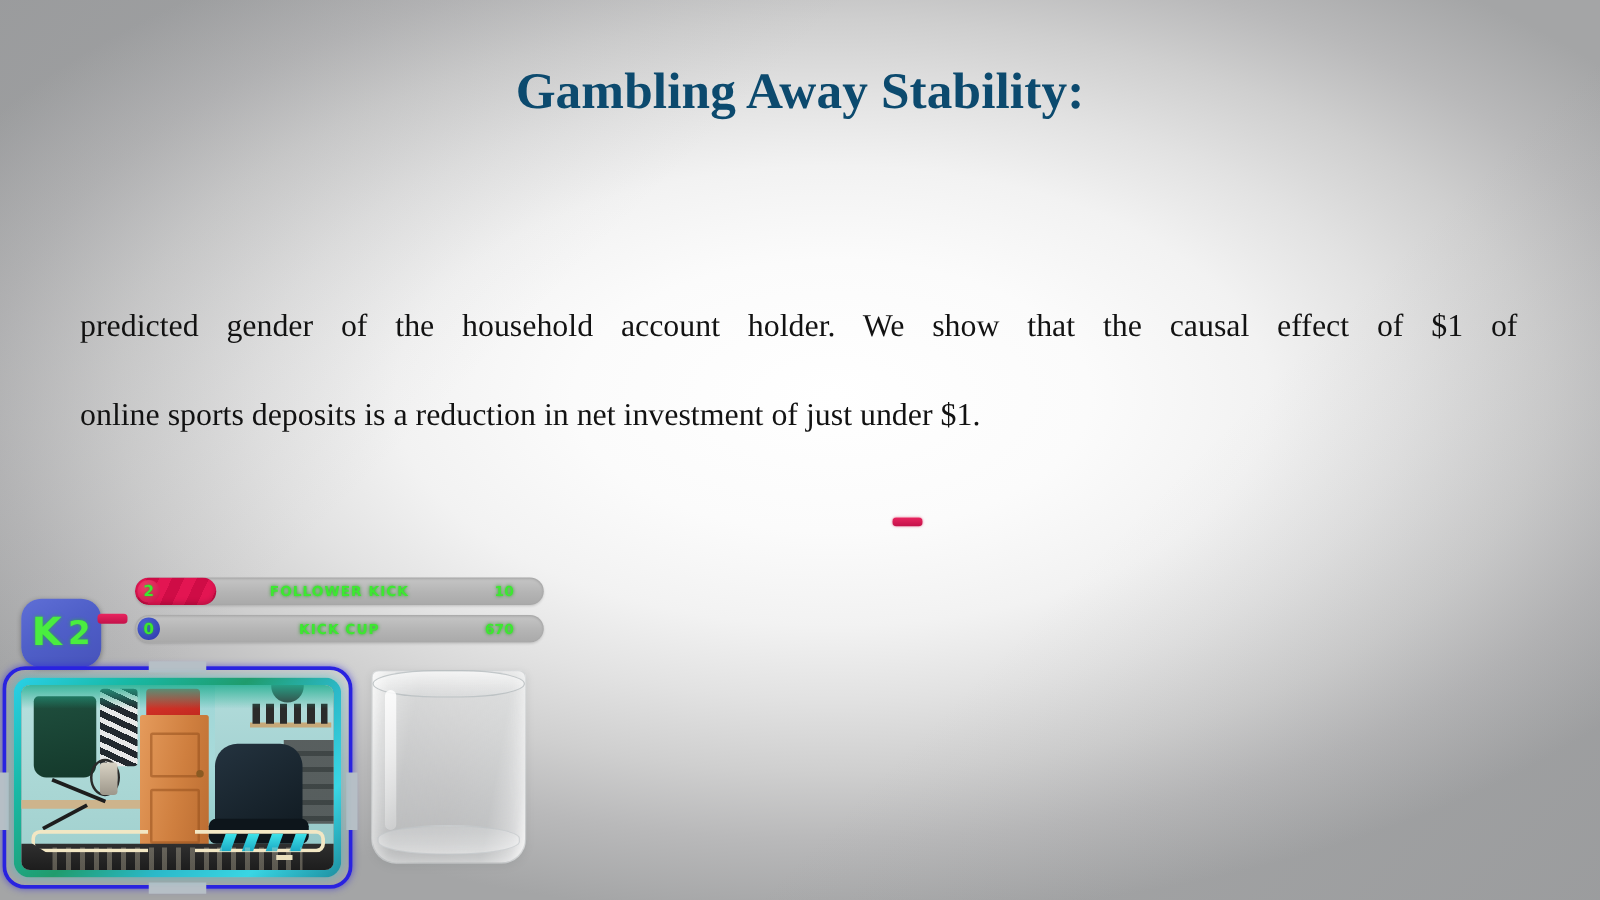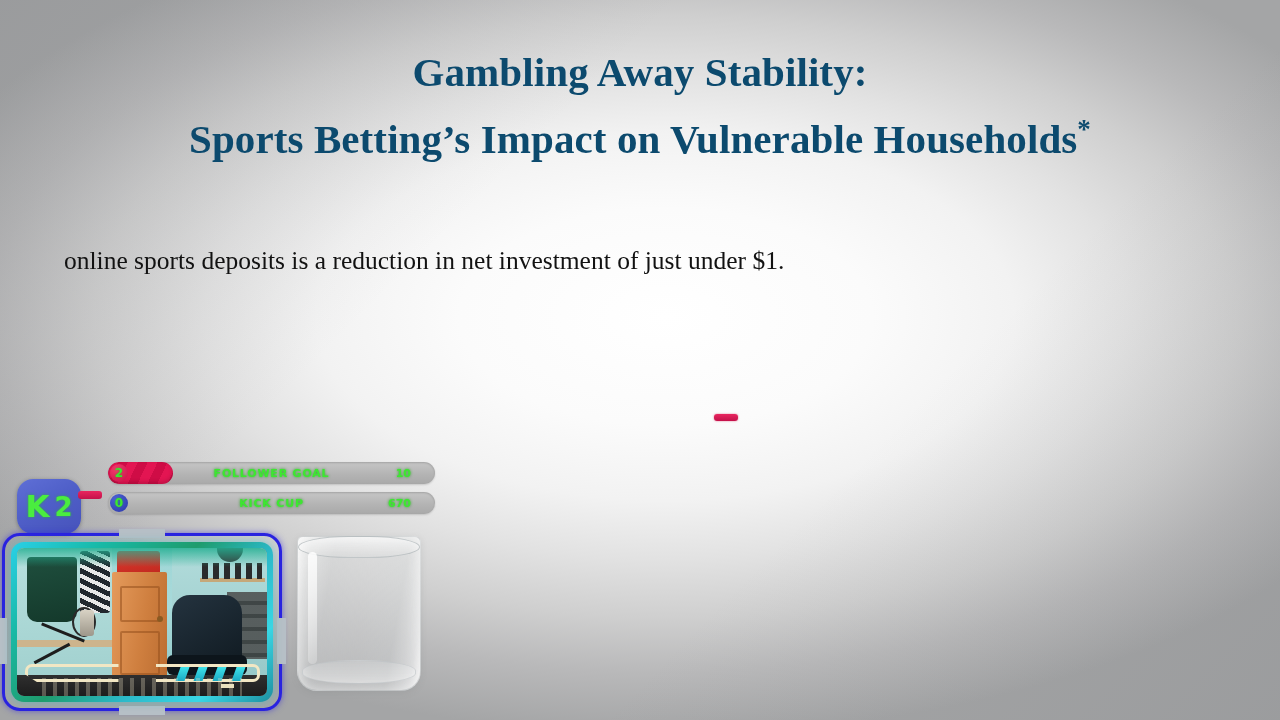--- a/index.html
+++ b/index.html
@@ -267,42 +267,42 @@
 </style>
 </head>
 <body>
 
 <div id="slide-background"></div>
 
 <div id="document-content">
 
   <h1 id="slide-title">
     <span class="title-line line-1">Gambling Away Stability:</span>
-    <span class="title-line line-2"><span>Sports Betting’s Impact on Vulnerable Households</span><span class="footnote-star">*</span></span>
   </h1>
 
   <div id="body-paragraph">
+    <span class="body-line">predicted gender of the household account holder.  We show that the causal effect of $1 of</span>
     <span class="body-line last">online sports deposits is a reduction in net investment of just under $1.</span>
   </div>
 
   <div id="text-cursor-marker"></div>
 </div>
 
 <div id="stream-overlay">
 
   <div id="channel-badge">
     <span class="badge-letter">K</span>
     <span class="badge-count">2</span>
   </div>
   <div id="badge-accent-bar"></div>
 
   <div class="goal-bar" id="goal-bar-follower">
     <div class="goal-fill" style="width:20%"></div>
     <div class="goal-knob" id="follower-knob">2</div>
-    <div class="goal-label">FOLLOWER GOAL</div>
+    <div class="goal-label">FOLLOWER KICK</div>
     <div class="goal-target">10</div>
   </div>
 
   <div class="goal-bar" id="goal-bar-kickcup">
     <div class="goal-fill" style="width:0%"></div>
     <div class="goal-knob" id="kickcup-knob">0</div>
     <div class="goal-label">KICK CUP</div>
     <div class="goal-target">670</div>
   </div>
 

